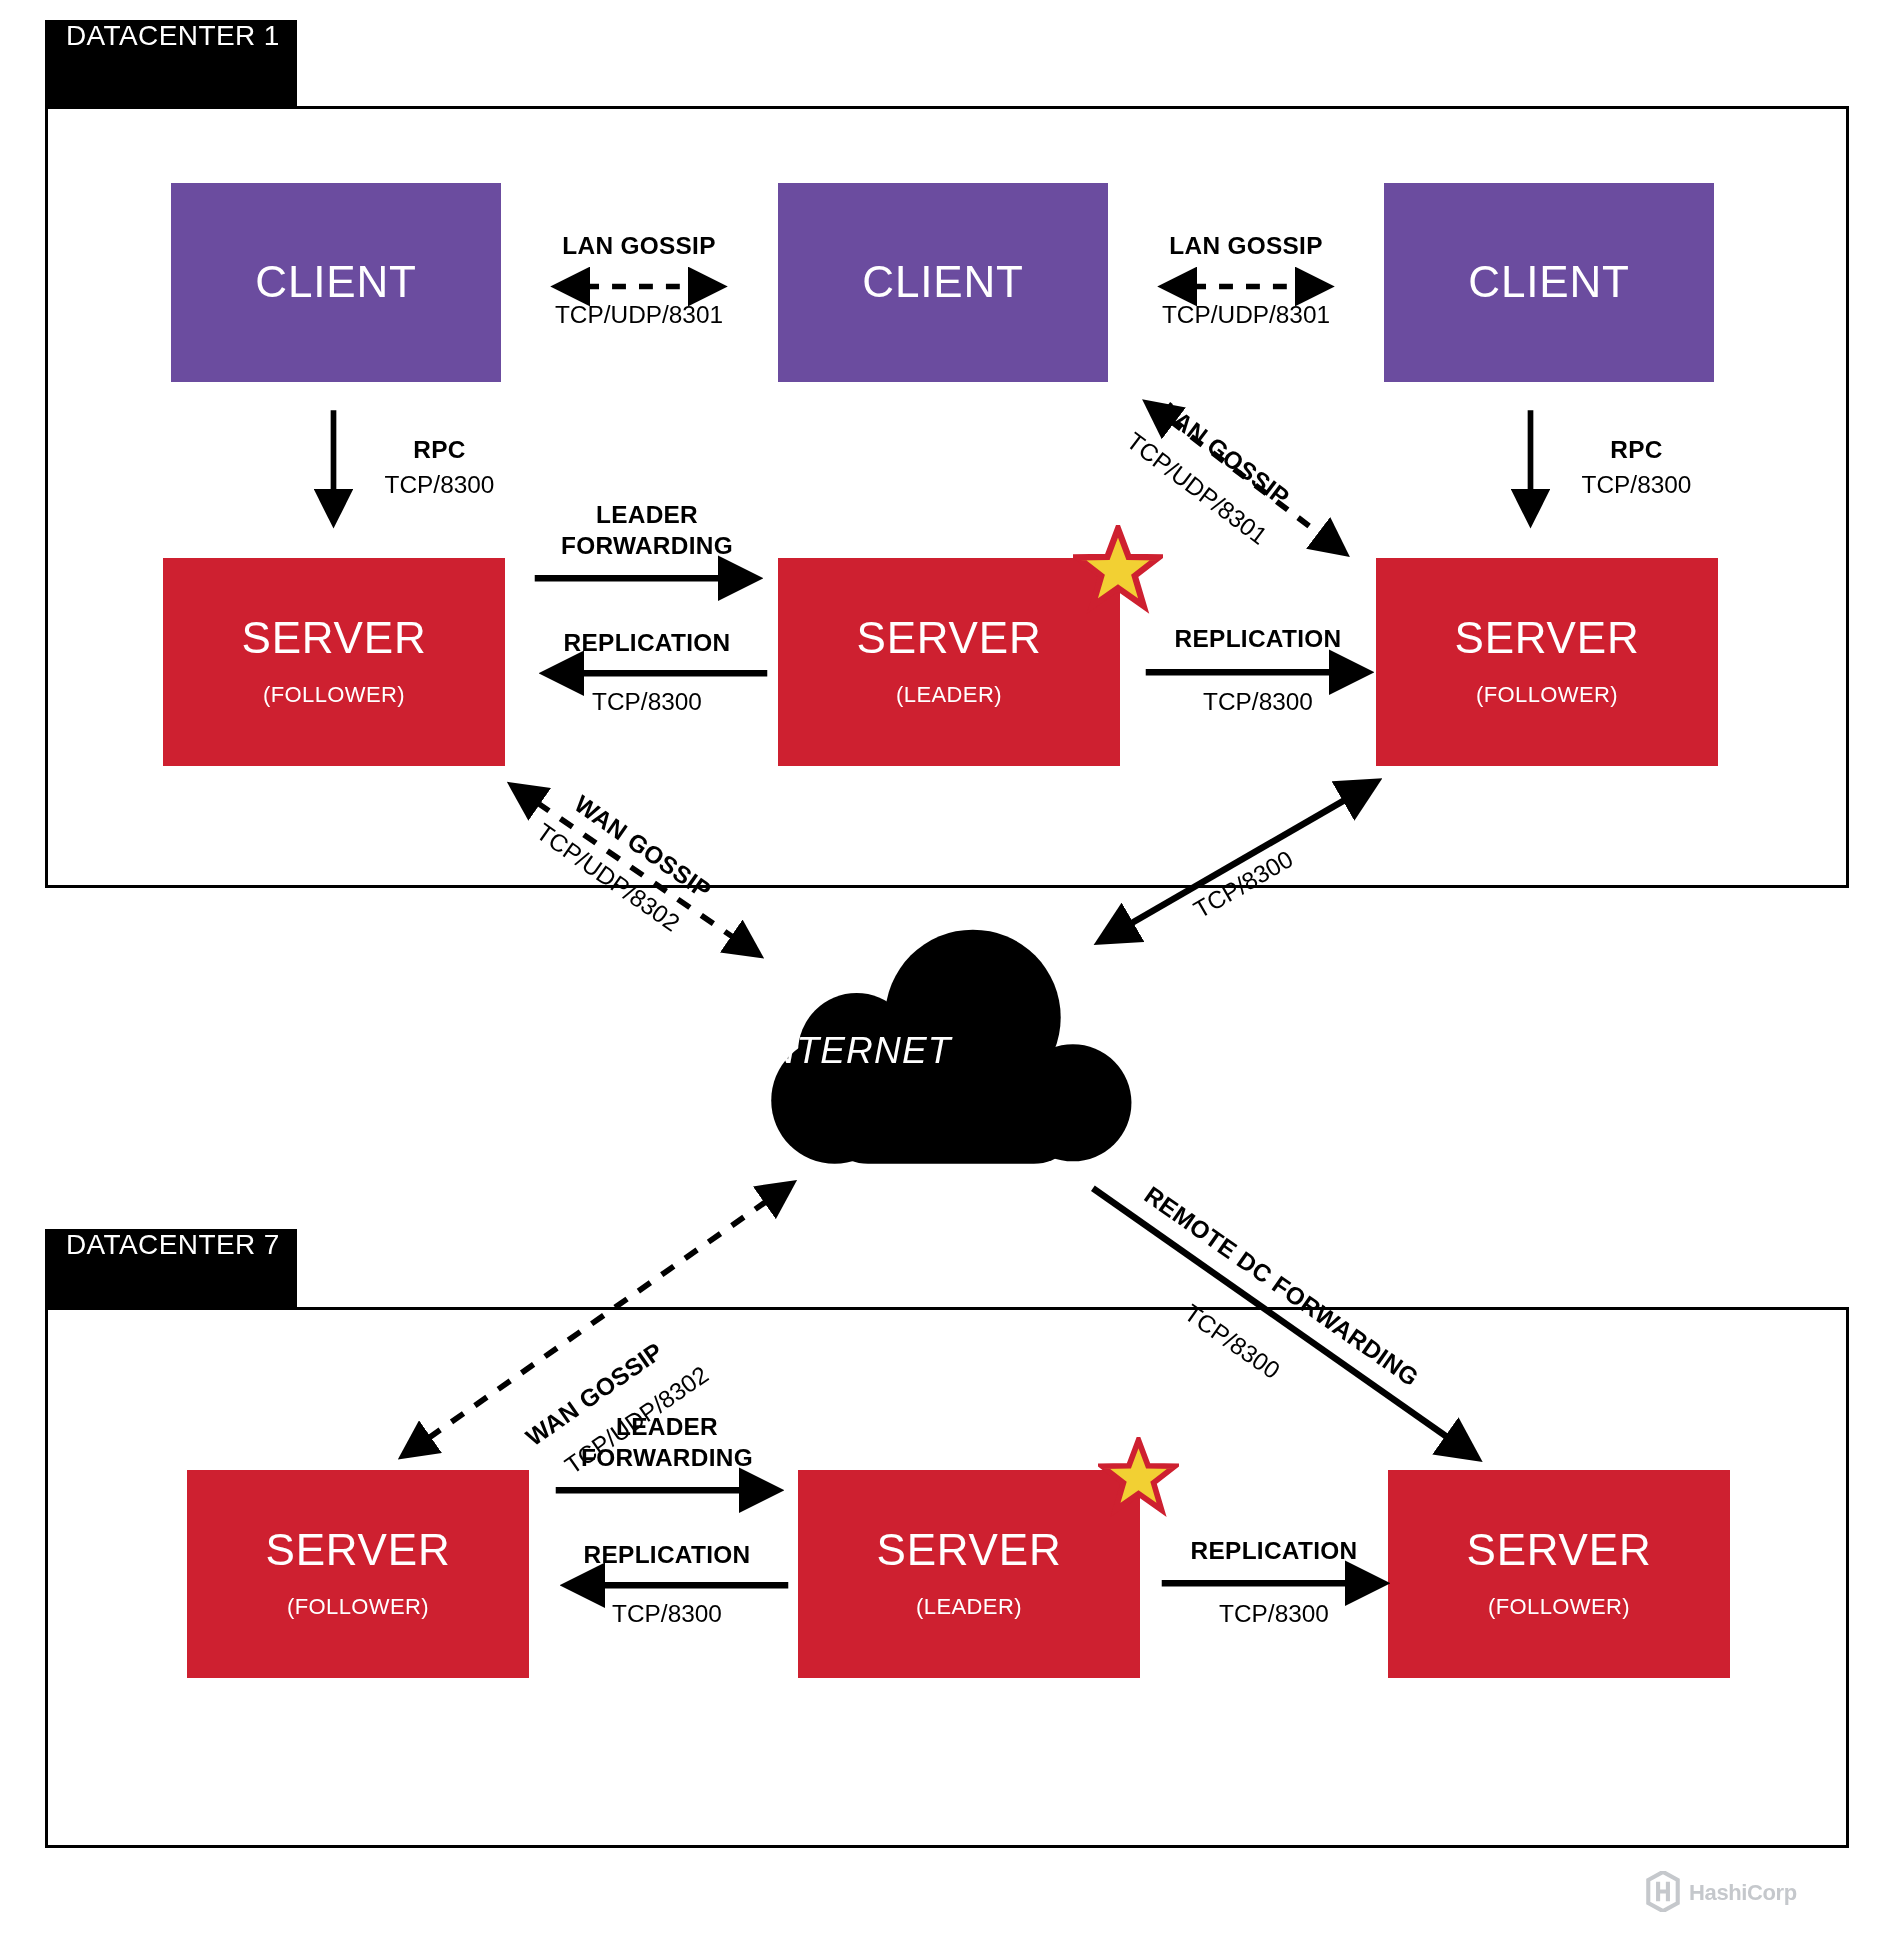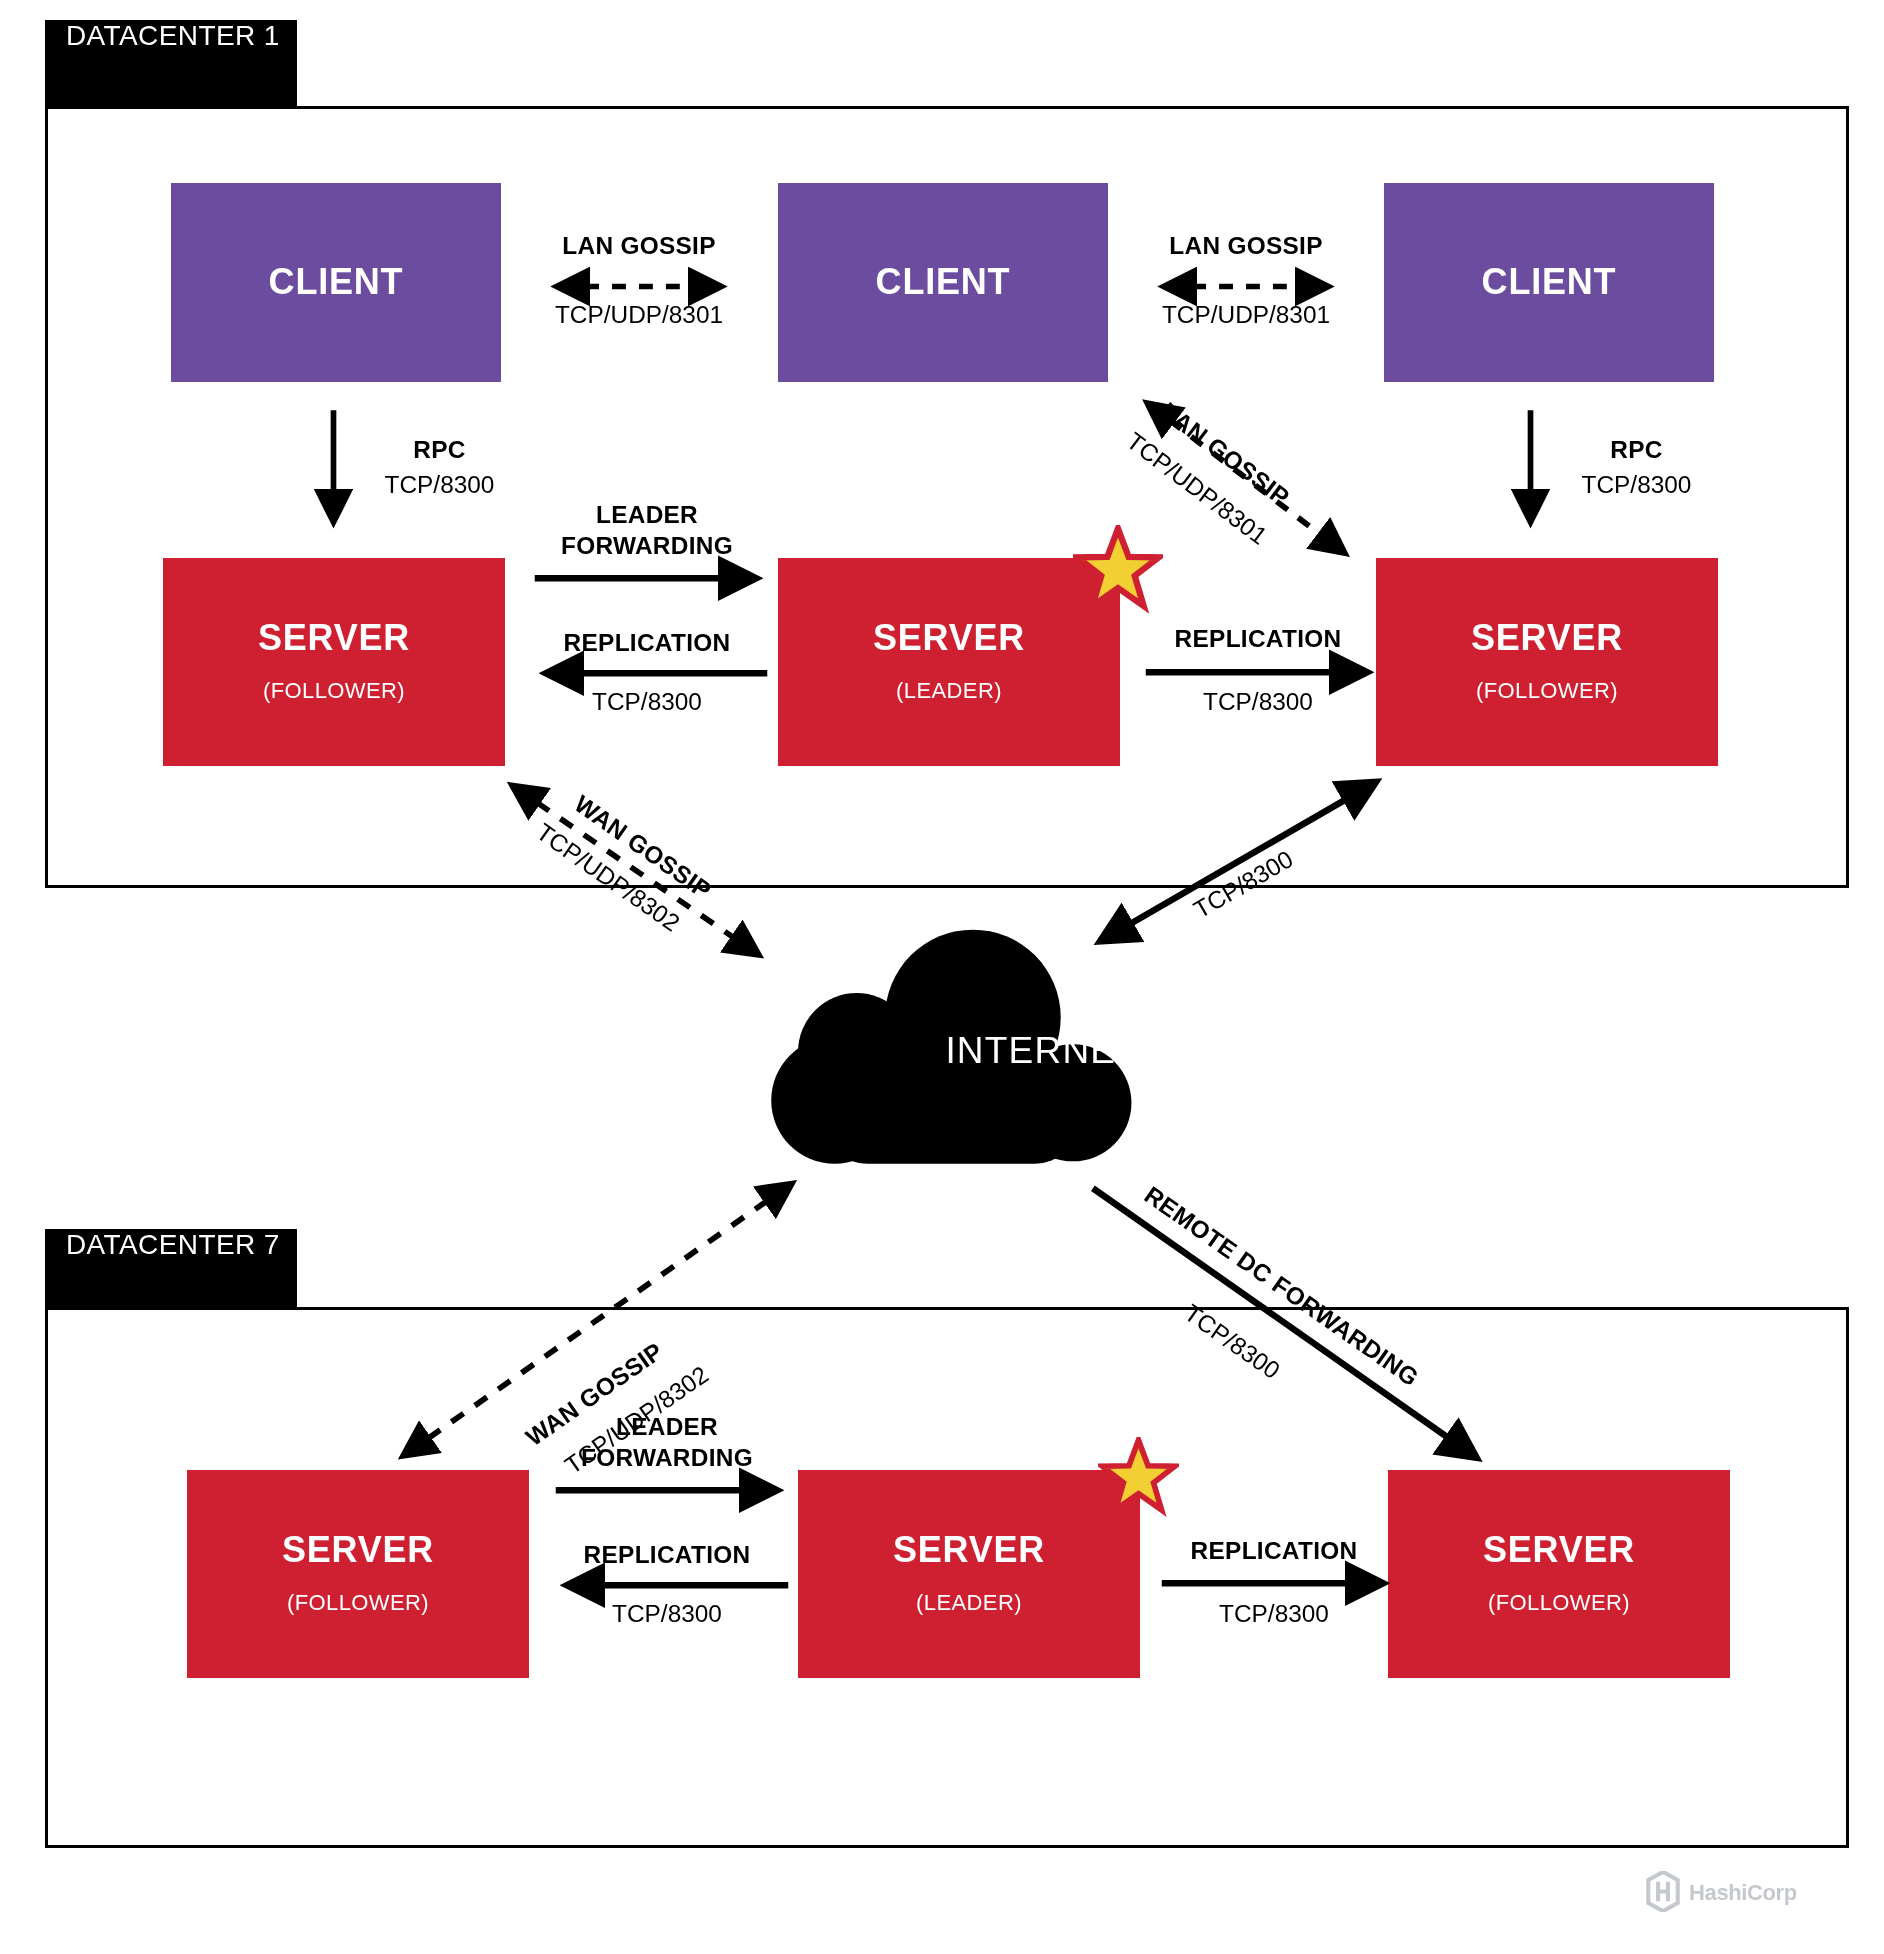--- a/index.html
+++ b/index.html
@@ -38,22 +38,22 @@
     display:flex;
     flex-direction:column;
     align-items:center;
     justify-content:center;
     color:#fff;
     text-align:center;
   }
   .node.client{ background:#6B4C9F; }
   .node.server{ background:#CE2030; }
   .node .title{
-    font-size:36px;
-    font-weight:700;
+    font-size:44px;
+    font-weight:400;
     letter-spacing:0.8px;
     line-height:1.02;
   }
   .node .subtitle{
     font-size:22px;
     font-weight:400;
     letter-spacing:0.4px;
     margin-top:22px;
   }
   
@@ -75,25 +75,26 @@
   
   .star{ position:absolute; }
 
   
   .cloud{ position:absolute; }
   .cloud .cloud-label{
     position:absolute;
     width:100%;
     top:50%;
     transform:translateY(-52%);
-    text-align:right;
+    text-align:left;
     color:#fff;
     font-size:37px;
     letter-spacing:1.2px;
     font-weight:400;
+    font-style:italic;
   }
   
   .logo{
     position:absolute;
     display:flex;
     align-items:center;
     gap:8.1px;
     color:#C5C8CC;
   }
   .logo .logo-text{

